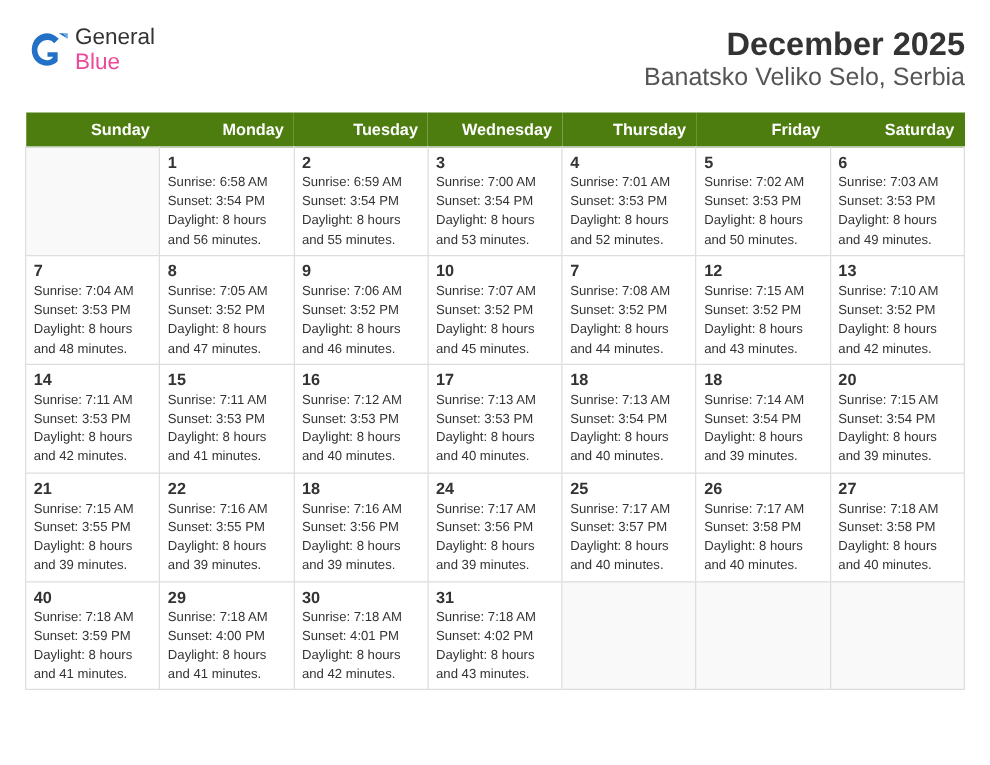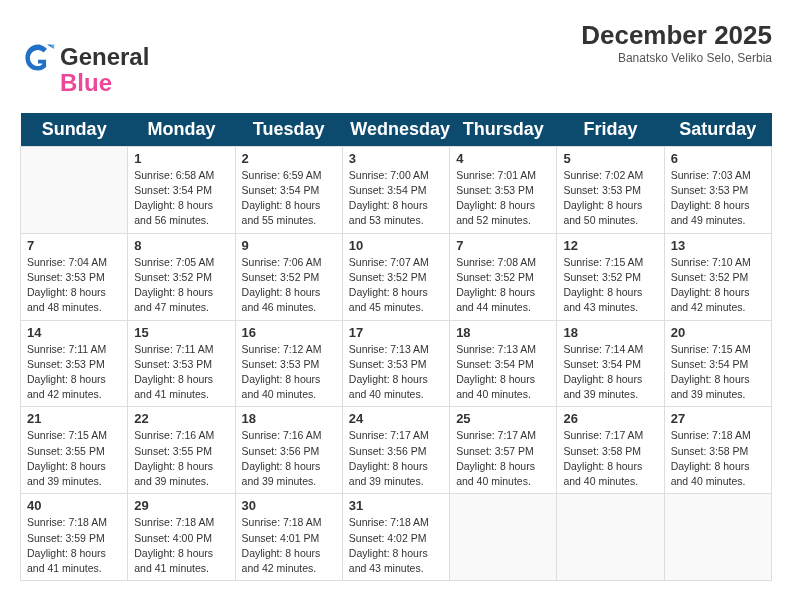--- a/index.html
+++ b/index.html
@@ -15,54 +15,53 @@
       justify-content: space-between;
       align-items: flex-start;
       margin-bottom: 16px;
     }
     .logo {
       display: flex;
       align-items: center;
       gap: 4px;
     }
     .logo-text {
-      font-size: 24px;
-      font-weight: bold;
+      font-size: 18px;
+      font-weight: normal;
       line-height: 1.1;
-      margin-top: 24px;
     }
     .logo-general { color: #333; }
     .logo-blue { color: #ec4899; }
     .logo-icon {
       width: 36px;
       height: 36px;
     }
     .title-section {
       text-align: right;
     }
     .month-year {
       font-size: 26px;
       font-weight: bold;
       color: #333;
     }
     .location {
-      font-size: 12px;
+      font-size: 20px;
       color: #555;
     }
     table {
       width: 100%;
       border-collapse: collapse;
       table-layout: fixed;
     }
     th {
-      background-color: #0c4a6e;
+      background-color: #4d7c0f;
       color: #fff;
-      text-align: center;
+      text-align: right;
       padding: 6px 8px;
-      font-size: 18px;
+      font-size: 13px;
       font-weight: bold;
     }
     td {
       border: 1px solid #ddd;
       vertical-align: top;
       padding: 4px 6px;
       font-size: 10.5px;
       color: #333;
       height: 80px;
     }

